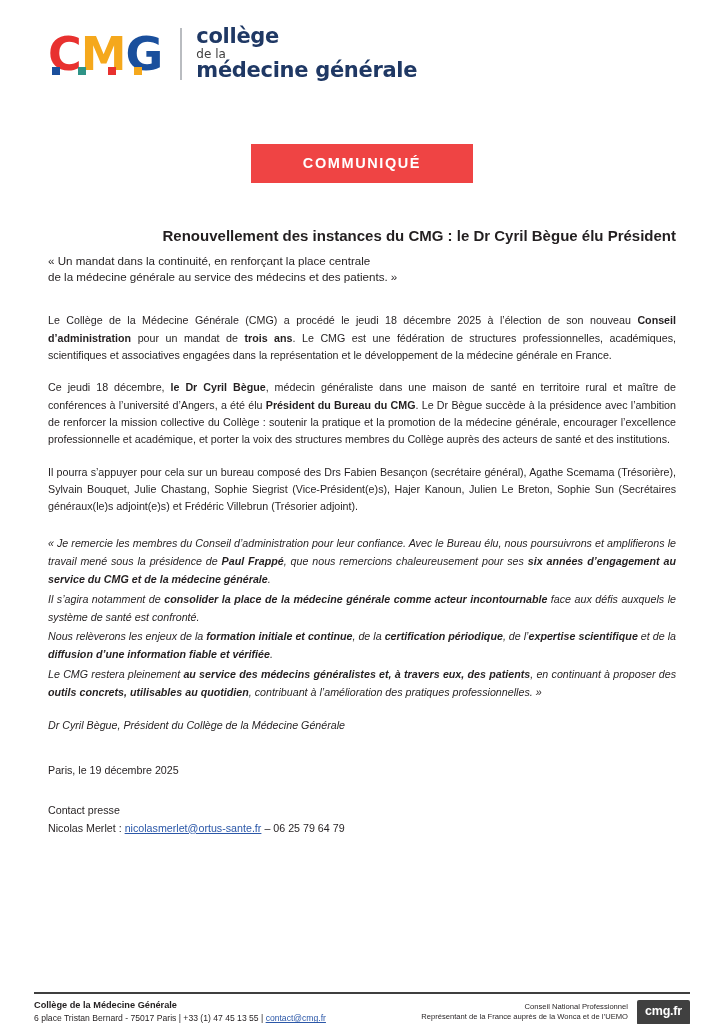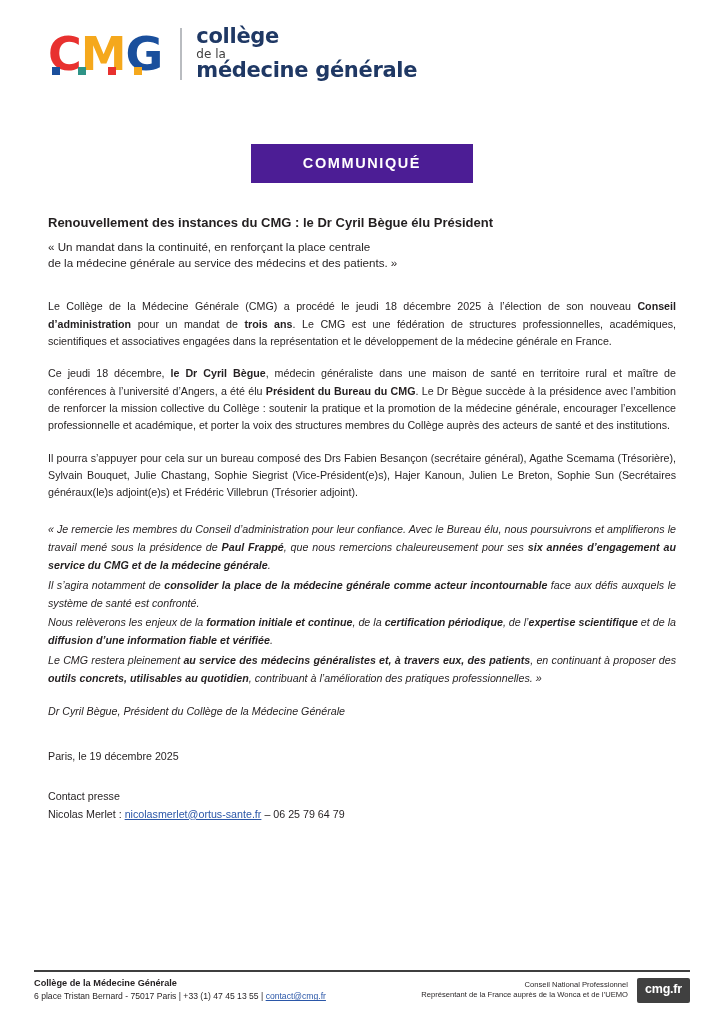--- a/index.html
+++ b/index.html
@@ -79,35 +79,35 @@
     height: 8px;
   }
 
   
   .banner-wrap {
     margin-top: 62px;
     display: flex;
     justify-content: center;
   }
   .banner {
-    background: #4c1d95;
+    background: #ef4444;
     color: #ffffff;
     font-weight: bold;
     font-size: 14.5px;
     letter-spacing: 1.6px;
     padding: 11px 52px 12px;
     text-align: right;
   }
 
   
   .title {
-    margin-top: 32px;
-    text-align: left;
-    font-weight: bold;
-    font-size: 13px;
+    margin-top: 44px;
+    text-align: right;
+    font-weight: bold;
+    font-size: 15px;
     color: #231f20;
   }
   .subtitle {
     margin-top: 9px;
     text-align: left;
     font-size: 11.6px;
     line-height: 1.45;
     color: #231f20;
   }
 
@@ -154,21 +154,21 @@
     color: #2b57a8;
     text-decoration: underline;
   }
 
   
   .footer {
     position: absolute;
     left: 0;
     right: 0;
     bottom: 0;
-    height: 54px;
+    height: 32px;
     padding: 0 34px;
     box-sizing: border-box;
   }
   .footer-rule {
     height: 2px;
     background: #3f3f3f;
     margin-bottom: 5px;
   }
   .footer-row {
     display: flex;

